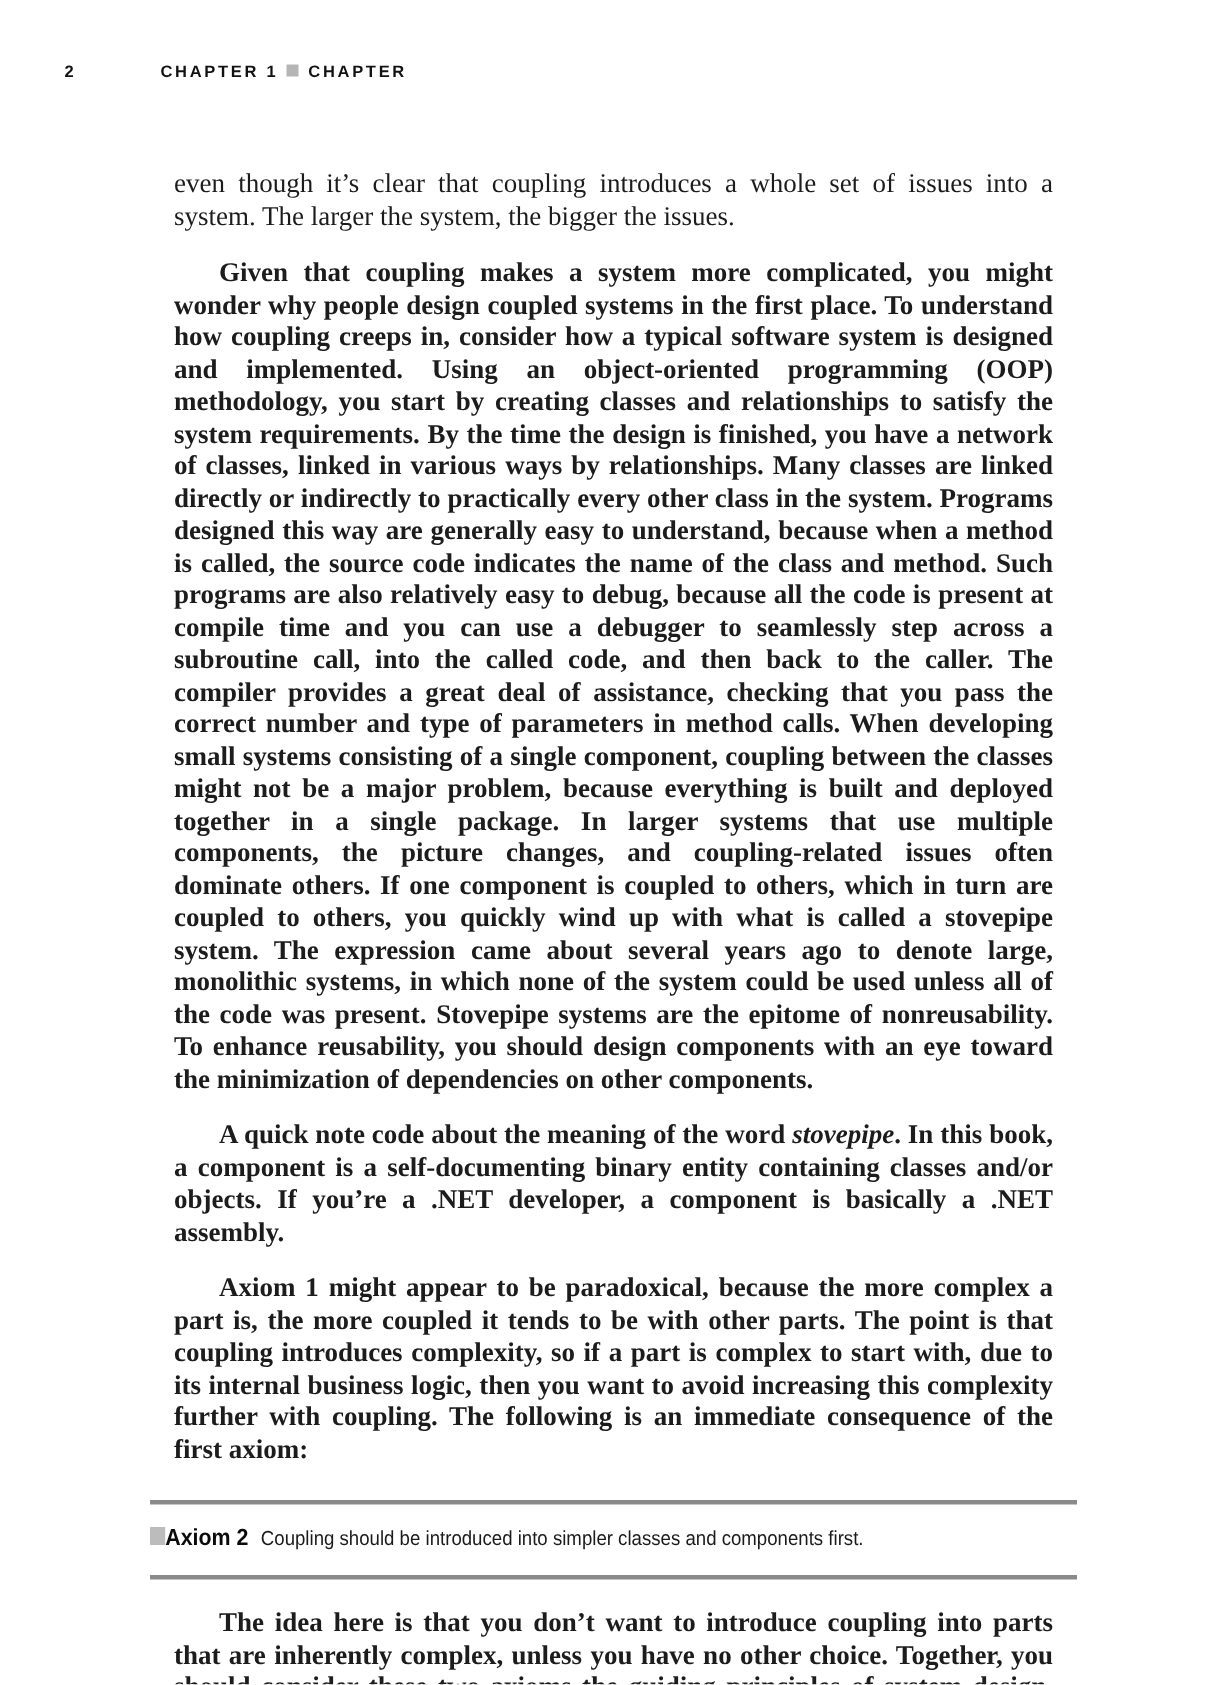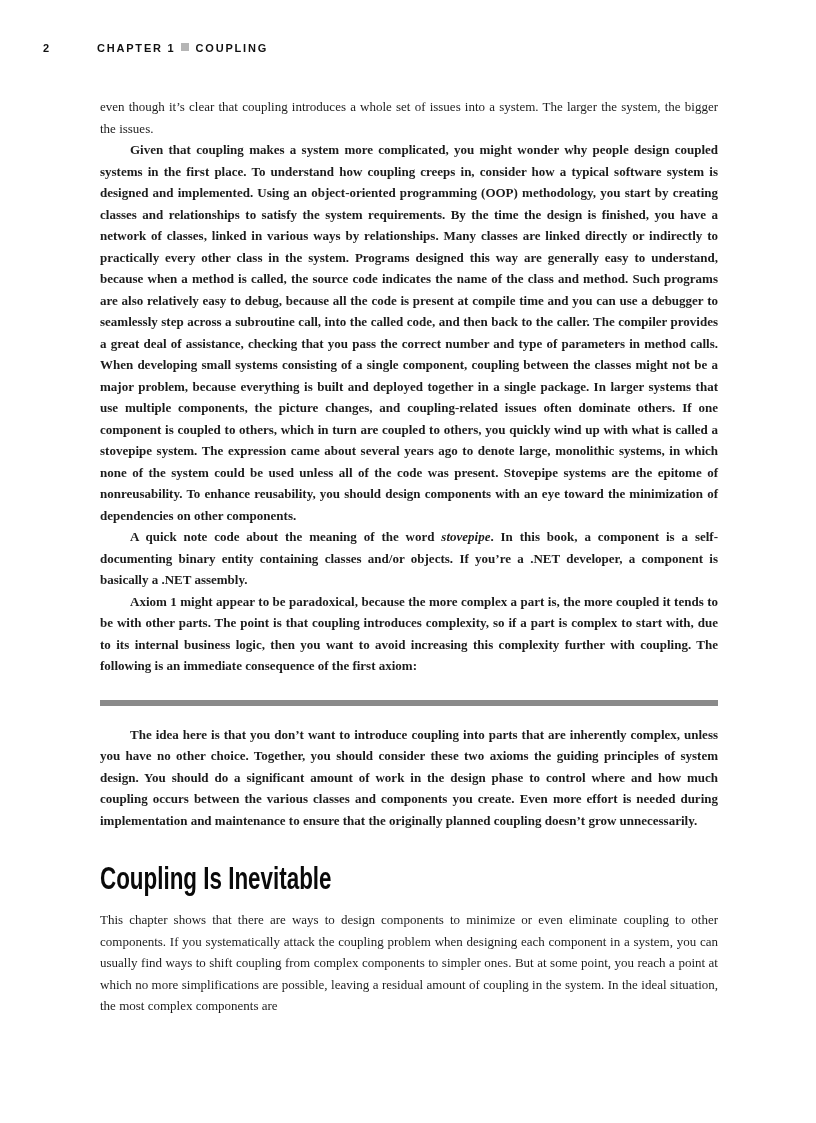--- a/index.html
+++ b/index.html
@@ -28,43 +28,43 @@
     letter-spacing: 1.8px;
     color: #111111;
   }
   .page-number {
     position: absolute;
     left: 43px;
     top: 0;
   }
   .head-title {
     position: absolute;
-    left: 97px;
+    left: 107px;
     top: 0;
     display: flex;
     align-items: center;
   }
   .head-sep {
     display: inline-block;
     width: 8px;
     height: 8px;
     background: #b5b5b5;
     margin: 0 7px 2px 5px;
   }
   
   .content {
     position: absolute;
     left: 100px;
     top: 96px;
     width: 618px;
   }
   .content p {
-    margin: 0;
+    margin: 16px;
     text-align: justify;
-    font-size: 13px;
+    font-size: 18px;
     line-height: 21.5px;
   }
   .indent { text-indent: 30px; font-weight: bold; }
   
   .axiom-box { margin: 0; }
   .axiom-box.first { margin-top: 31px; margin-bottom: 17px; }
   .axiom-box.second { margin-top: 23px; margin-bottom: 18px; }
   .rule {
     height: 3px;
     background: #8a8a8a;
@@ -117,37 +117,44 @@
 </head>
 <body>
 
 <div class="page">
 
   <div class="running-head">
     <span class="page-number">2</span>
     <span class="head-title">
       <span>CHAPTER 1</span>
       <span class="head-sep"></span>
-      <span>COUPLING</span>
+      <span>CHAPTER</span>
     </span>
   </div>
 
   <div class="content">
 
     <p>even though it’s clear that coupling introduces a whole set of issues into a system. The larger the system, the bigger the issues.</p>
 
     <p class="indent">Given that coupling makes a system more complicated, you might wonder why people design coupled systems in the first place. To understand how coupling creeps in, consider how a typical software system is designed and implemented. Using an object-oriented programming (OOP) methodology, you start by creating classes and relationships to satisfy the system requirements. By the time the design is finished, you have a network of classes, linked in various ways by relationships. Many classes are linked directly or indirectly to practically every other class in the system. Programs designed this way are generally easy to understand, because when a method is called, the source code indicates the name of the class and method. Such programs are also relatively easy to debug, because all the code is present at compile time and you can use a debugger to seamlessly step across a subroutine call, into the called code, and then back to the caller. The compiler provides a great deal of assistance, checking that you pass the correct number and type of parameters in method calls. When developing small systems consisting of a single component, coupling between the classes might not be a major problem, because everything is built and deployed together in a single package. In larger systems that use multiple components, the picture changes, and coupling-related issues often dominate others. If one component is coupled to others, which in turn are coupled to others, you quickly wind up with what is called a stovepipe system. The expression came about several years ago to denote large, monolithic systems, in which none of the system could be used unless all of the code was present. Stovepipe systems are the epitome of nonreusability. To enhance reusability, you should design components with an eye toward the minimization of dependencies on other components.</p>
 
 
     <p class="indent"><span>A quick note code about the meaning of the word </span><em>stovepipe</em><span>. In this book, a component is a self-documenting binary entity containing classes and/or objects. If you’re a .NET developer, a component is basically a .NET assembly.</span></p>
 
     <p class="indent">Axiom 1 might appear to be paradoxical, because the more complex a part is, the more coupled it tends to be with other parts. The point is that coupling introduces complexity, so if a part is complex to start with, due to its internal business logic, then you want to avoid increasing this complexity further with coupling. The following is an immediate consequence of the first axiom:</p>
 
     <div class="axiom-box second">
       <div class="rule"></div>
+      <div class="axiom-line">
+        <span class="axiom-inner">
+          <span class="axiom-square"></span>
+          <span class="axiom-label">Axiom 2</span>
+          <span class="axiom-text">Coupling should be introduced into simpler classes and components first.</span>
+        </span>
+      </div>
       <div class="rule"></div>
     </div>
 
     <p class="indent">The idea here is that you don’t want to introduce coupling into parts that are inherently complex, unless you have no other choice. Together, you should consider these two axioms the guiding principles of system design. You should do a significant amount of work in the design phase to control where and how much coupling occurs between the various classes and components you create. Even more effort is needed during implementation and maintenance to ensure that the originally planned coupling doesn’t grow unnecessarily.</p>
 
     <h1 class="section-heading">Coupling Is Inevitable</h1>
 
     <p>This chapter shows that there are ways to design components to minimize or even eliminate coupling to other components. If you systematically attack the coupling problem when designing each component in a system, you can usually find ways to shift coupling from complex components to simpler ones. But at some point, you reach a point at which no more simplifications are possible, leaving a residual amount of coupling in the system. In the ideal situation, the most complex components are</p>
 
   </div>

